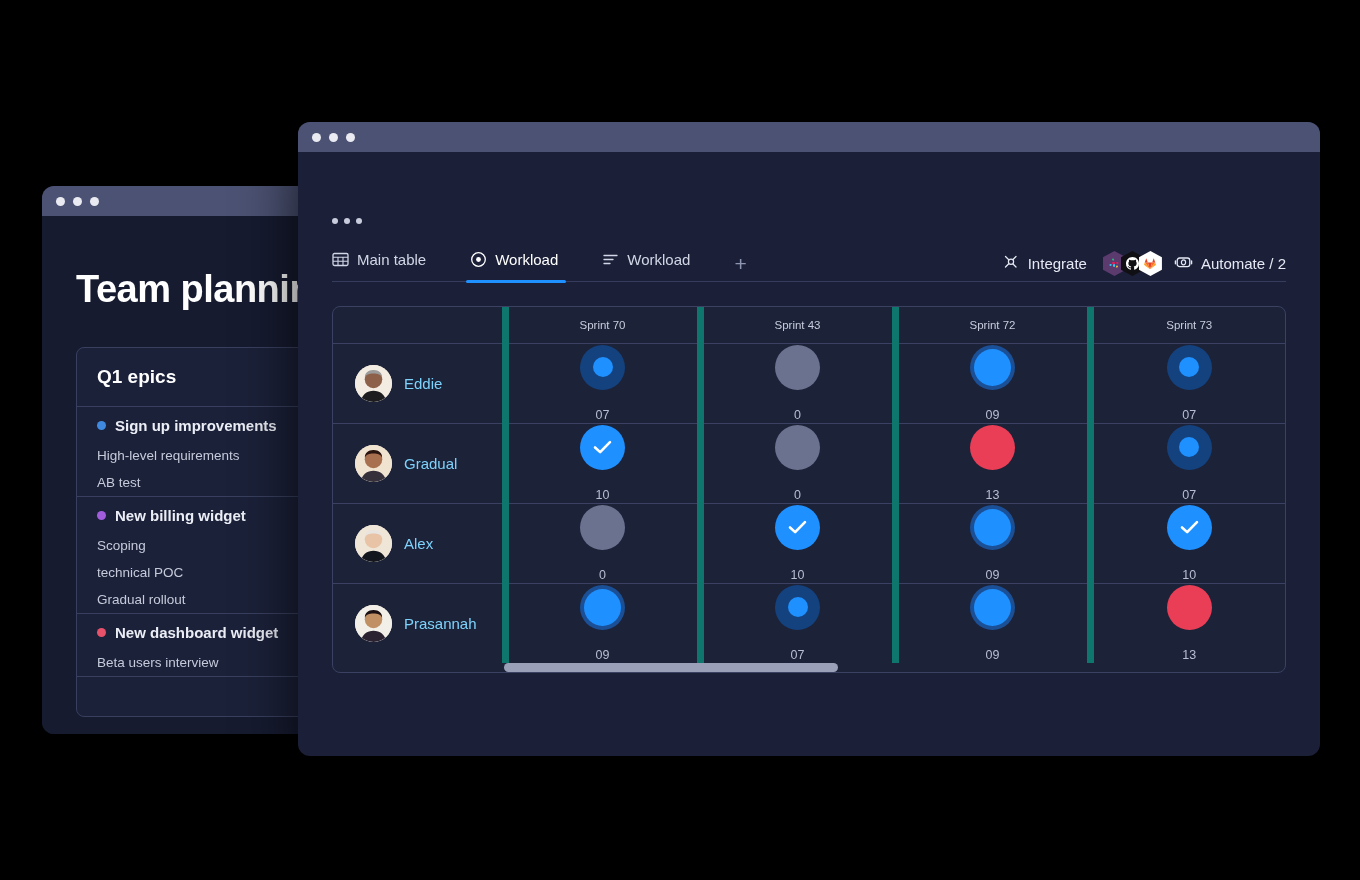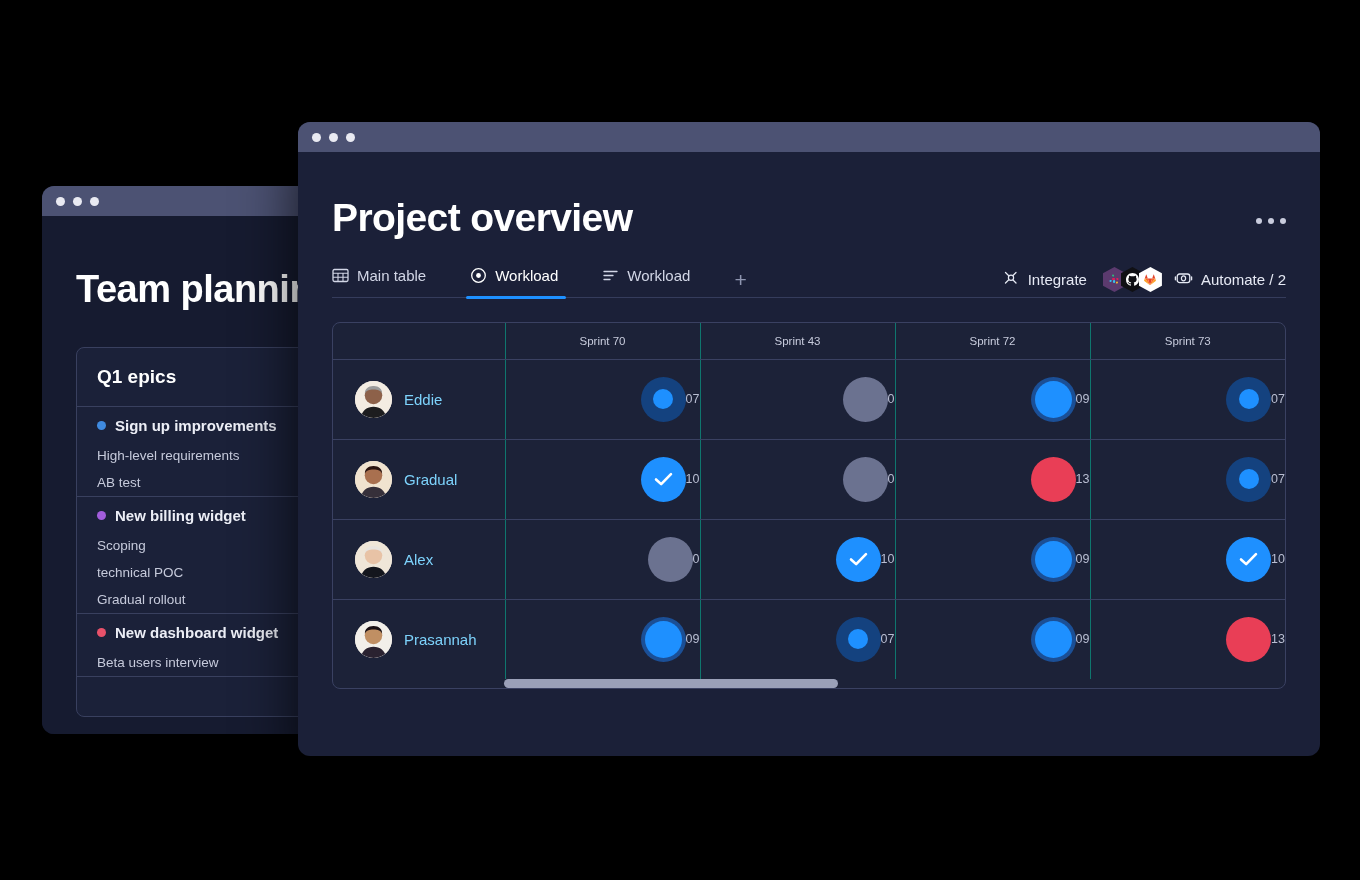--- a/index.html
+++ b/index.html
@@ -133,40 +133,40 @@
     background: #1c2238;
     overflow: hidden;
   }
   .workload-head {
     padding: 19px 20px;
     font-size: 19px; font-weight: 700; color: #ffffff;
     border-bottom: 1px solid #3a4162;
   }
   table.workload { width: 100%; border-collapse: collapse; table-layout: fixed; }
   table.workload th, table.workload td {
-    border-right: 1px solid #0f766e;
+    border-right: 7px solid #0f766e;
     border-bottom: 1px solid #3a4162;
   }
   table.workload th:last-child, table.workload td:last-child { border-right: none; }
   table.workload tr:last-child td { border-bottom: none; }
   th.person-col, td.person-col { width: 172px; }
   th.sprint-col { height: 36px; font-size: 11.5px; font-weight: 400; color: #c8ccdd; }
   td.cell { height: 79px; text-align: center; vertical-align: middle; }
   .person {
     display: flex; align-items: center; gap: 12px;
     padding-left: 22px; height: 79px;
   }
   .avatar {
     width: 37px; height: 37px; border-radius: 50%;
     flex: none; overflow: hidden; position: relative;
     background: #e9e2d8;
   }
   .person-name { font-size: 15px; color: #7dd3fc; }
 
-  .cellwrap { display:flex; flex-direction:row; align-items:center; justify-content:flex-end; gap:0; }
+  .cellwrap { display:flex; flex-direction:column; align-items:center; justify-content:flex-start; gap:19px; }
   .bubble {
     width: 45px; height: 45px; border-radius: 50%;
     display:flex; align-items:center; justify-content:center;
     cursor: pointer;
   }
   .bubble .inner { border-radius:50%; display:block; }
   .bubble .check { width: 19px; height: 14px; display:block; }
   .cell-label { font-size: 12.5px; color: #b9bed2; line-height:1; }
 
   .front-scroll-track {
@@ -236,21 +236,20 @@
   <div class="window" id="front-window">
     <div class="titlebar">
       <span class="dot"></span>
       <span class="dot"></span>
       <span class="dot"></span>
     </div>
 
     <div class="body">
 
       <div class="front-header">
-        <div class="front-title">Project overview</div>
         <div class="kebab">
           <i></i>
           <i></i>
           <i></i>
         </div>
       </div>
 
       <div class="tabbar">
 
         <div class="tab">

